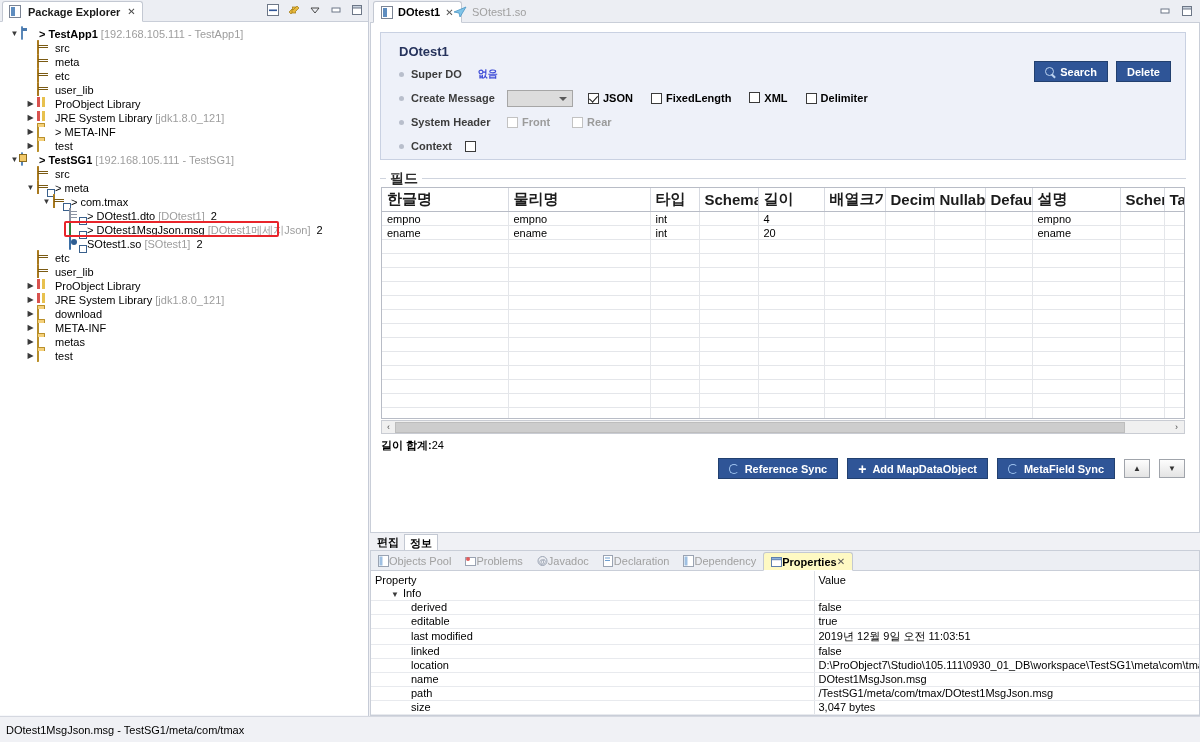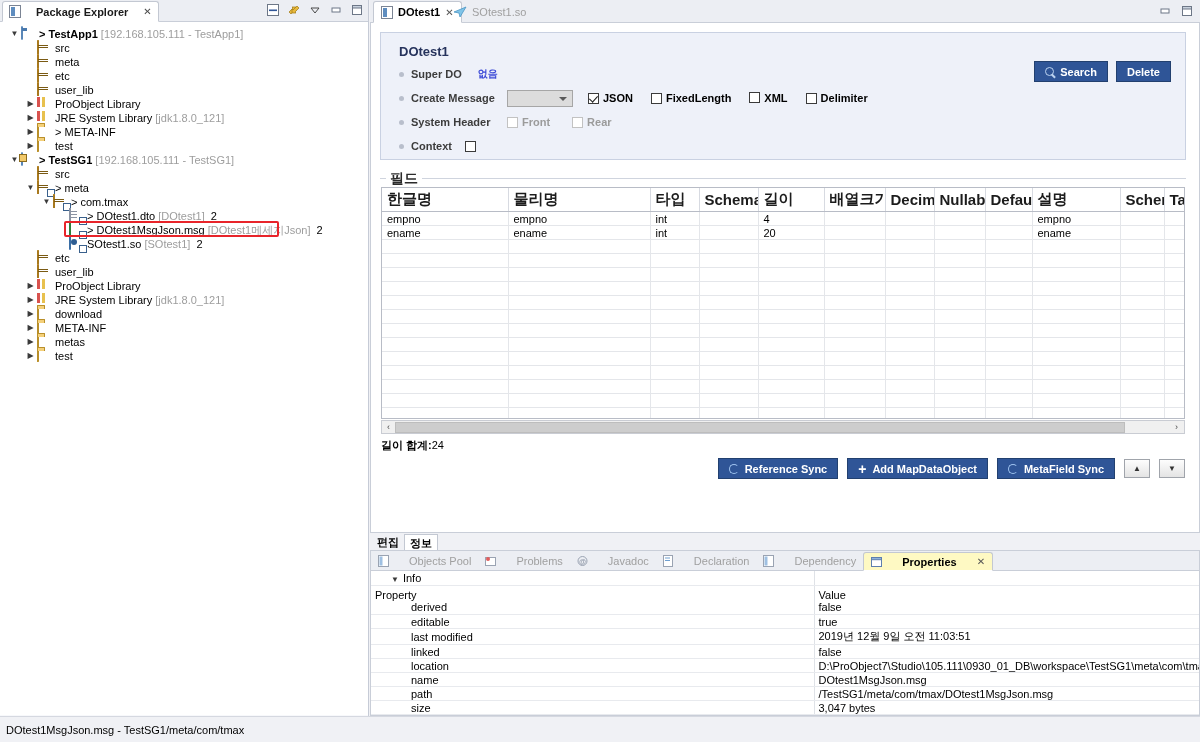--- a/index.html
+++ b/index.html
@@ -27,21 +27,21 @@
   }
   .ex-tabbar {
     position: relative;
     height: 22px;
     background: #eceef3;
     border-bottom: 1px solid #c9ced8;
   }
   .ex-tab {
     position: absolute; left: 2px; top: 1px;
     height: 21px;
-    display: flex; align-items: center; gap: 15px;
+    display: flex; align-items: center; gap: 7px;
     padding: 0 6px 0 6px;
     background: #ffffff;
     border: 1px solid #c3c8d2;
     border-bottom: 1px solid #ffffff;
     border-radius: 3px 3px 0 0;
     font-size: 11px;
     font-weight: bold;
     color: #1b1b1b;
     white-space: nowrap;
   }
@@ -300,21 +300,21 @@
     background: #fff;
     border: 1px solid #c9ced8;
   }
   .pv-tabbar {
     position: relative; height: 20px;
     background: #eceef3;
     border-bottom: 1px solid #c9ced8;
     display: flex; align-items: stretch;
   }
   .pv-tab {
-    display: flex; align-items: center; gap: 20px;
+    display: flex; align-items: center; gap: 0;
     padding: 0 7px;
     font-size: 11px;
     color: #a0a0a0;
     white-space: nowrap;
   }
   .pv-tab.active {
     color: #000; font-weight: bold;
     background: #fef9c3;
     border: 1px solid #c3c8d2;
     border-bottom: 1px solid #fff;
@@ -958,26 +958,26 @@
             <span class="closeg">✕</span>
           </div>
         </div>
       <table class="props">
         <colgroup>
             <col style="width:443px">
             <col style="width:385px">
           </colgroup>
         <tbody id="prop-body">
             <tr>
+              <td class="hdr">Property</td>
+              <td class="hdr col-sep">Value</td>
+            </tr>
+            <tr>
               <td class="pcell-1"><span class="caret">▼</span>Info</td>
               <td class="col-sep">&nbsp;</td>
-            </tr>
-            <tr>
-              <td class="hdr">Property</td>
-              <td class="hdr col-sep">Value</td>
             </tr>
             <tr>
               <td class="pcell-2">derived</td>
               <td class="col-sep">false</td>
             </tr>
             <tr>
               <td class="pcell-2">editable</td>
               <td class="col-sep">true</td>
             </tr>
             <tr>

